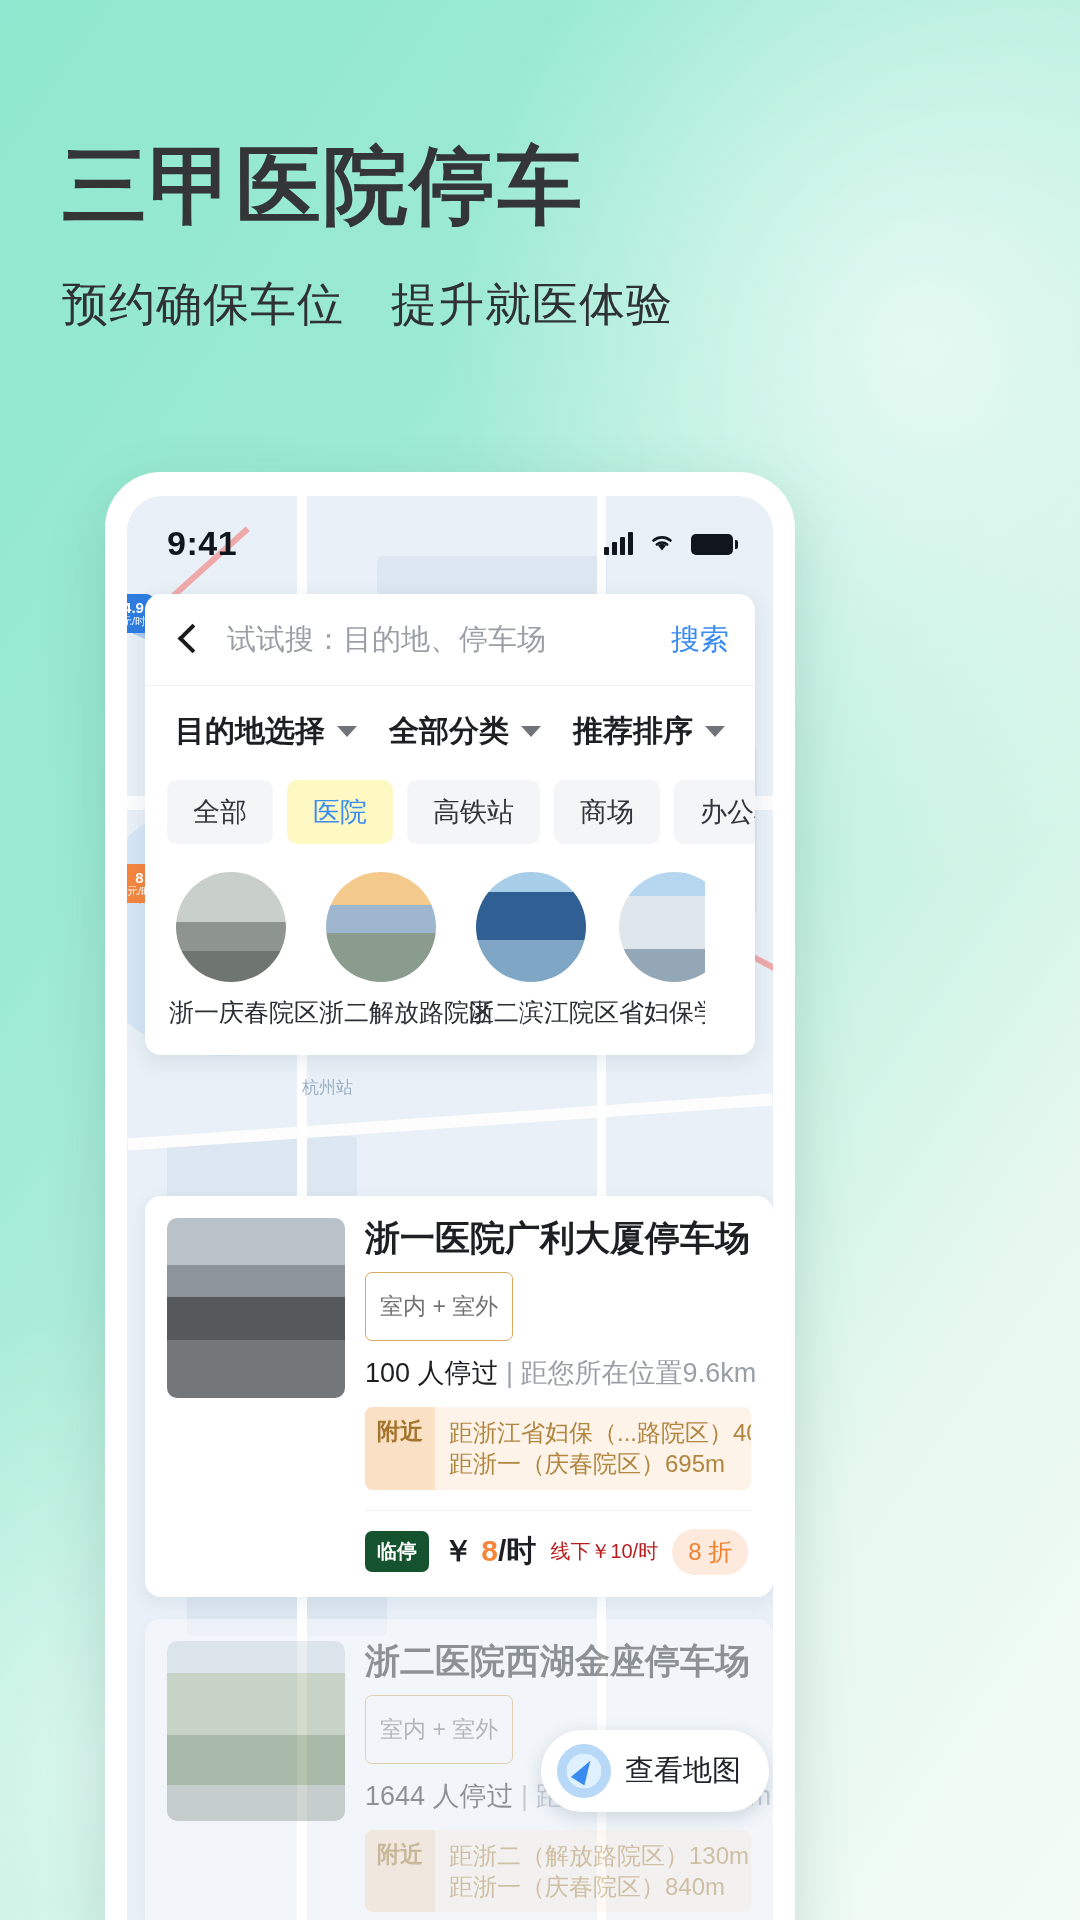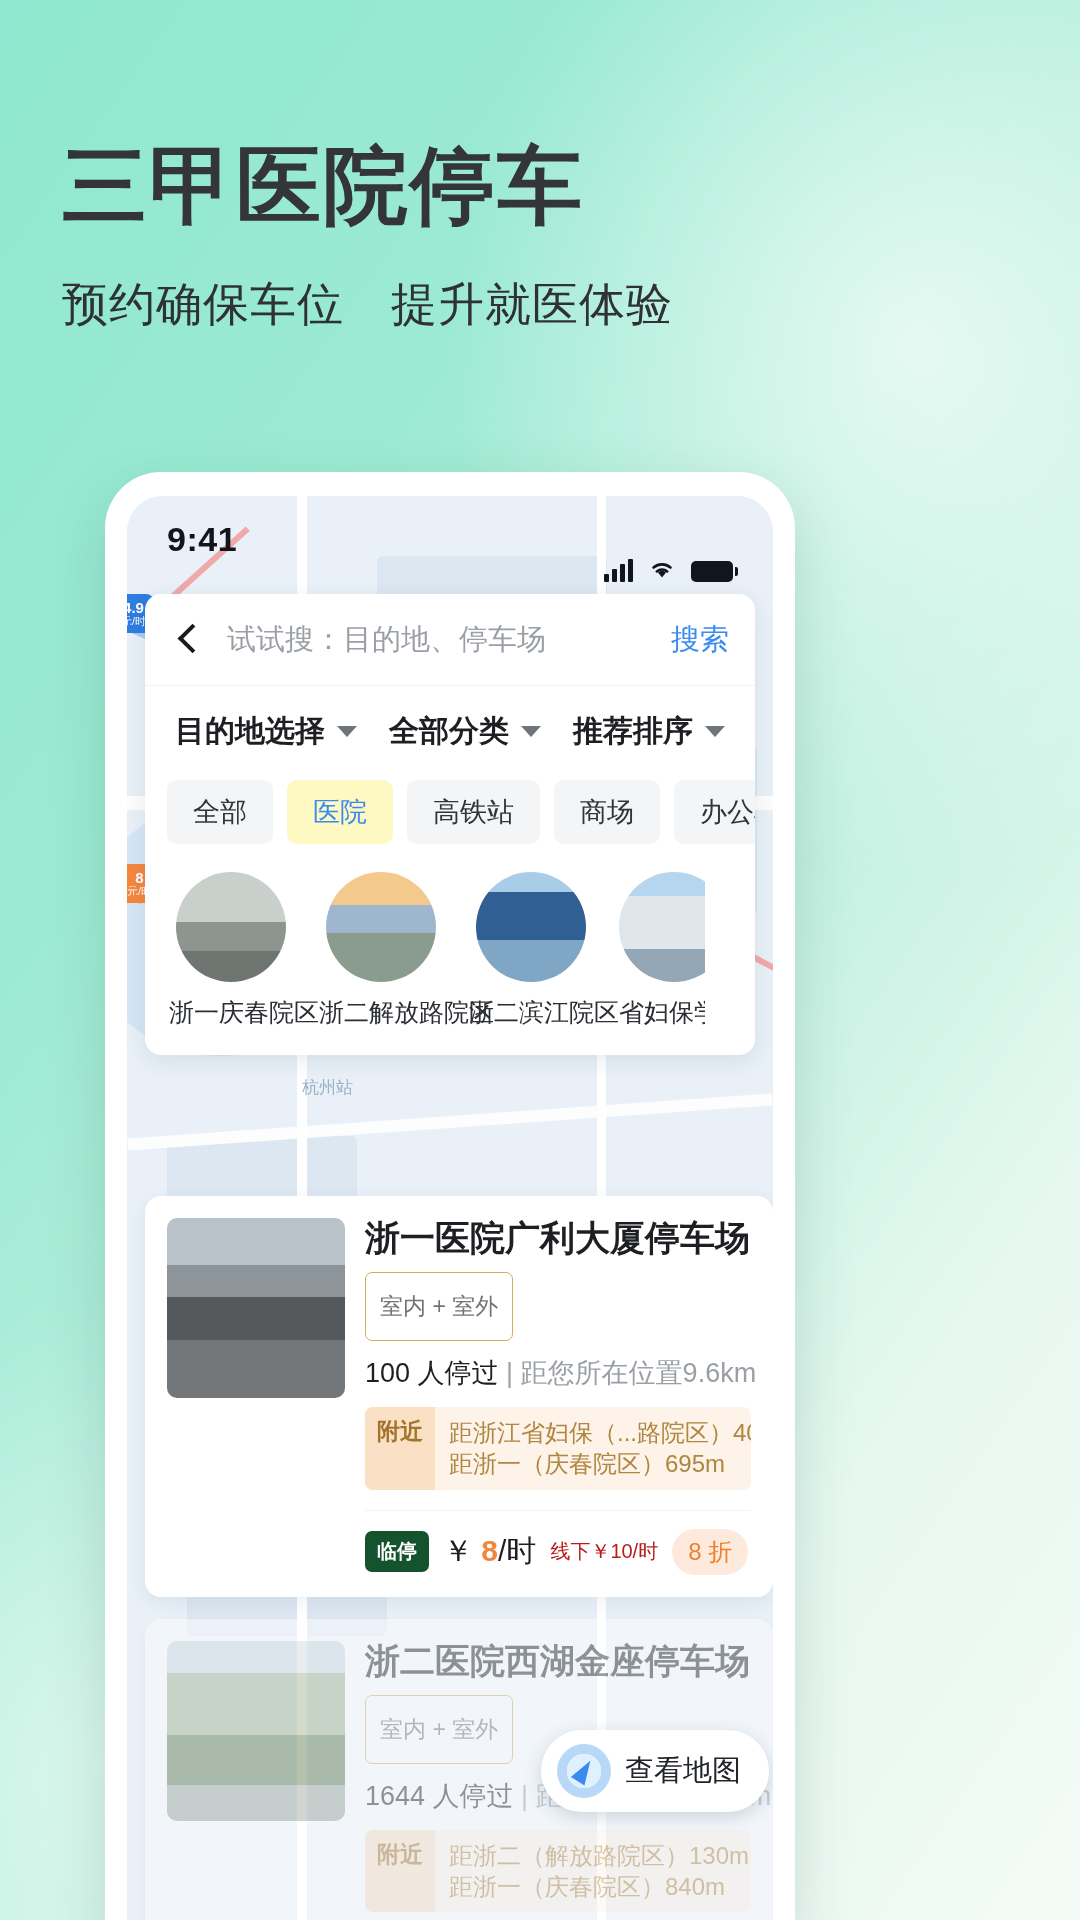--- a/index.html
+++ b/index.html
@@ -40,21 +40,21 @@
      padding:6px 8px;text-align:center;font-weight:bold;}
   .mk:after{content:"";position:absolute;left:50%;bottom:-8px;margin-left:-7px;
      border:7px solid transparent;border-top-width:9px;}
   .mk.blue{background:#2f7de1;} .mk.blue:after{border-top-color:#2f7de1;}
   .mk.org{background:#f5863f;} .mk.org:after{border-top-color:#f5863f;}
   .mk .unit{display:block;font-size:11px;font-weight:normal;opacity:.95;}
   .mk .badge{position:absolute;right:-8px;top:-10px;background:#e8453c;color:#fff;font-size:11px;
      border-radius:4px;padding:1px 3px;}
 
   
-  .statusbar{position:absolute;left:0;top:16px;width:100%;height:78px;display:flex;
+  .statusbar{position:absolute;left:0;top:8px;width:100%;height:78px;display:flex;align-items:center;
      justify-content:space-between;padding:8px 40px;z-index:6;}
   .sb-time{font-size:34px;font-weight:bold;color:#10161c;letter-spacing:.5px;}
   .sb-right{display:flex;align-items:flex-end;gap:14px;}
   .sig{display:flex;align-items:flex-end;gap:3px;height:24px;}
   .sig i{display:block;width:5px;background:#10161c;border-radius:1px;}
   .sig i:nth-child(1){height:8px;} .sig i:nth-child(2){height:13px;}
   .sig i:nth-child(3){height:18px;} .sig i:nth-child(4){height:23px;}
   .batt{width:42px;height:21px;border-radius:5px;background:#10161c;position:relative;}
   .batt:after{content:"";position:absolute;right:-5px;top:6px;width:3px;height:9px;background:#10161c;border-radius:0 2px 2px 0;}
 
@@ -101,21 +101,21 @@
   .tagout{display:inline-block;margin-top:14px;border:1px solid #d8a95e;color:#737373;
      font-size:23px;border-radius:7px;padding:18px 14px;}
   .cmeta{margin-top:14px;font-size:27px;color:#1d1f22;white-space:nowrap;}
   .cmeta .g{color:#9a9fa6;}
   .near{margin-top:16px;display:flex;background:#fdf3e8;border-radius:8px;overflow:hidden;}
   .near-tag{background:#fae0c4;color:#a3742c;font-size:23px;font-weight:bold;
      padding:10px 12px;line-height:1.25;flex:0 0 auto;text-align:center;}
   .near-txt{padding:10px 14px;color:#b08641;font-size:24px;line-height:1.3;white-space:nowrap;}
   .priceline{margin-top:20px;padding-top:18px;border-top:1px solid #f1f2f4;display:flex;align-items:center;gap:14px;}
   .ptag{background:#14532d;color:#fff;font-size:20px;font-weight:bold;border-radius:7px;padding:7px 12px;}
-  .pmain{font-size:30px;color:#1d1f22;font-weight:normal;}
+  .pmain{font-size:30px;color:#1d1f22;font-weight:bold;}
   .pmain b{color:#f5853a;}
   .pold{font-size:20px;color:#b91c1c;}
   .pdisc{background:#fdeadd;color:#f0802e;font-size:24px;border-radius:999px;padding:7px 16px;}
   .card.fade{opacity:.45;}
 
   
   .fab{position:absolute;right:4px;bottom:120px;background:#fff;border-radius:999px;
      box-shadow:0 5px 18px rgba(30,60,90,.18);display:flex;align-items:center;gap:14px;
      padding:14px 28px 14px 16px;z-index:8;}
   .compass{width:54px;height:54px;border-radius:50%;

